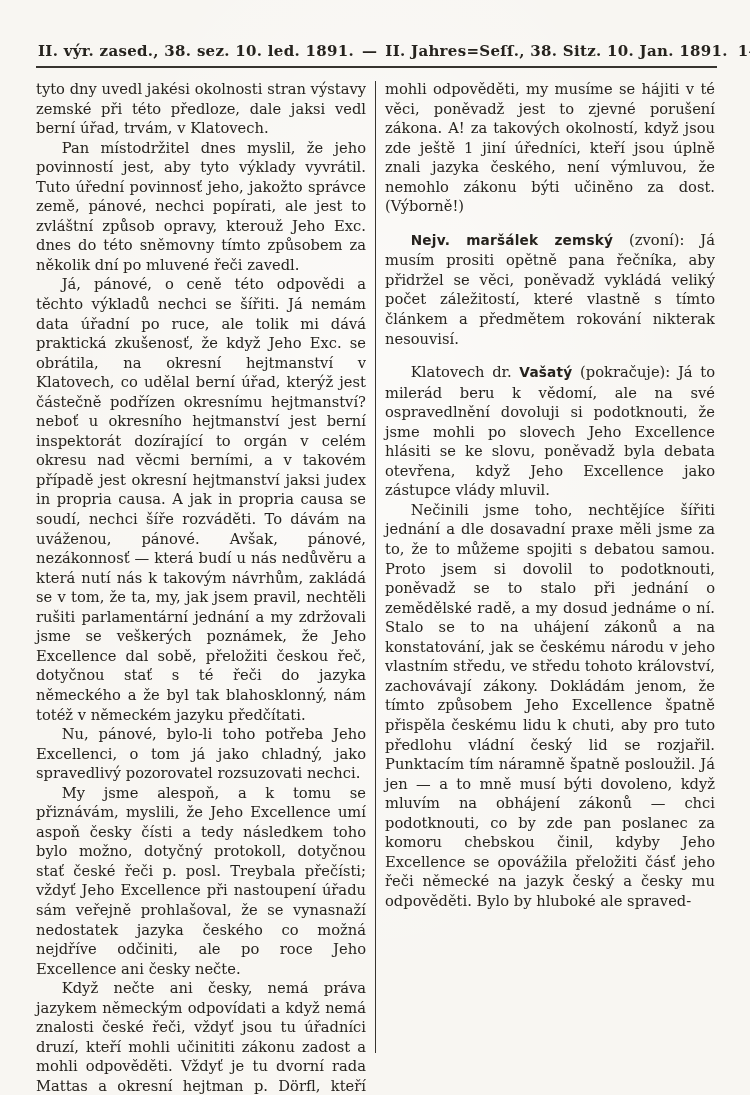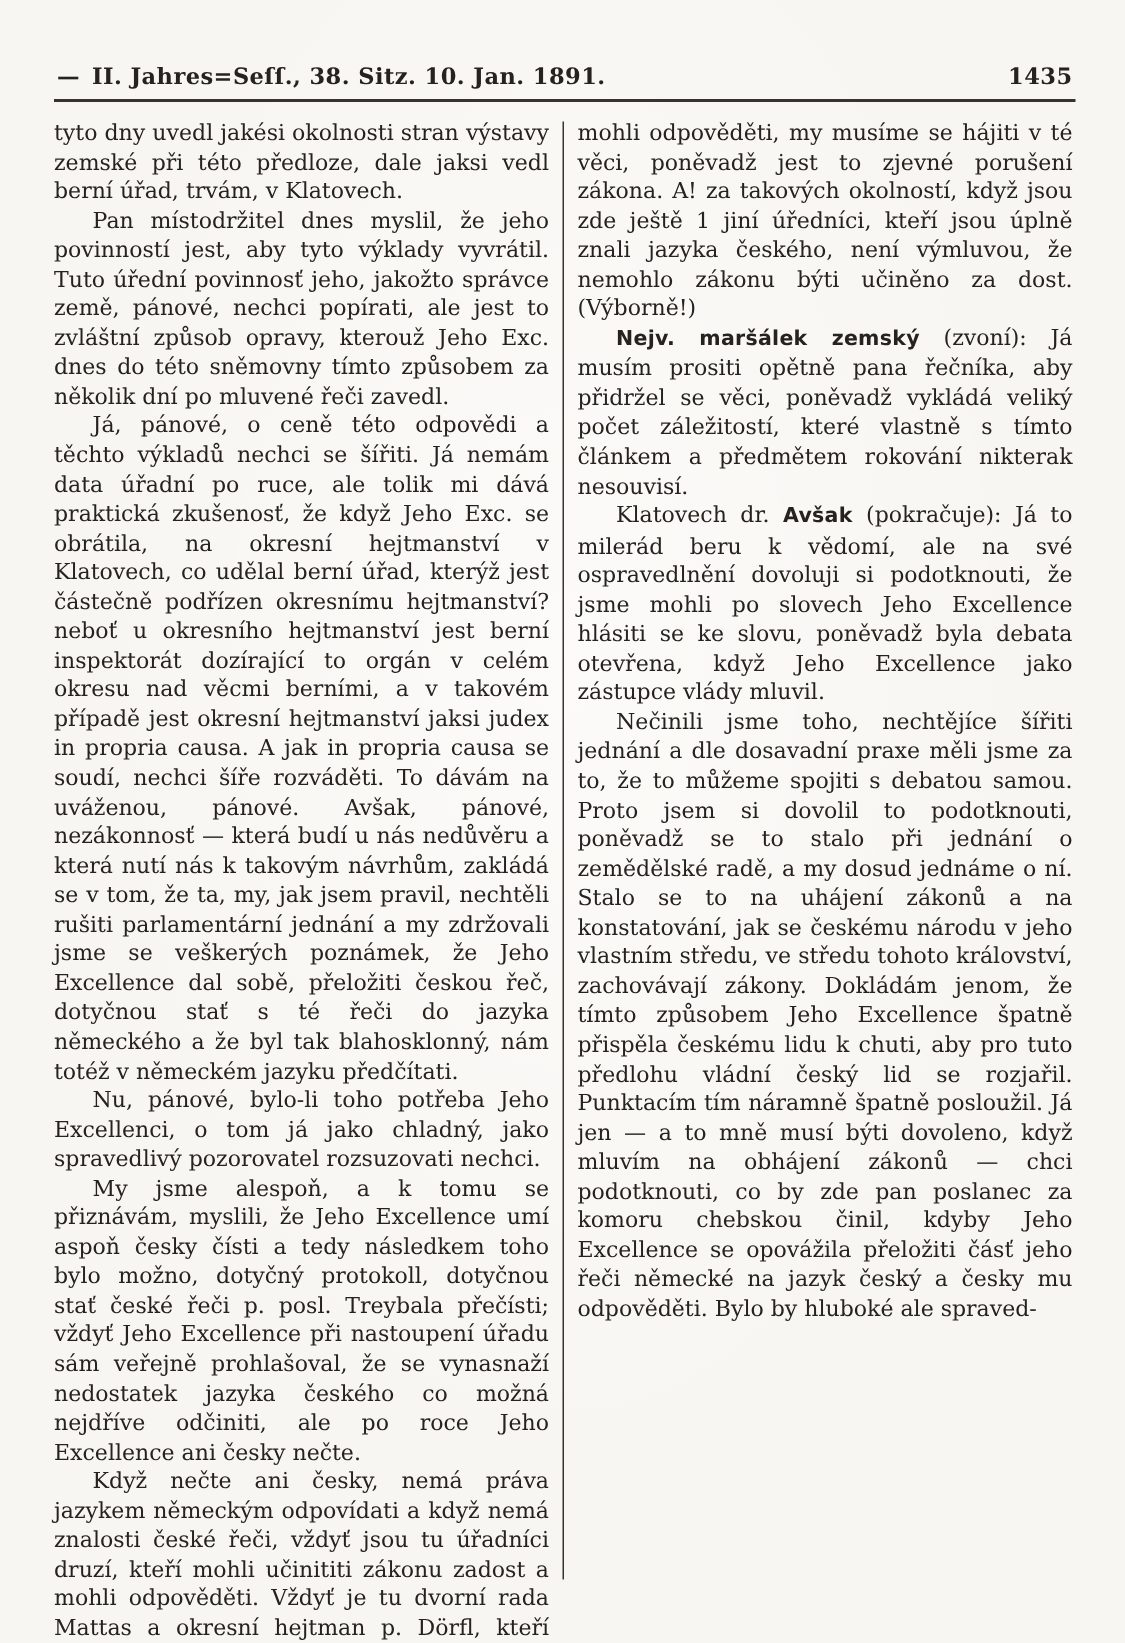--- a/index.html
+++ b/index.html
@@ -57,52 +57,53 @@
   }
   .col-divider{
     width:1px;
     height:972px;
     background:var(--rule);
     margin:2px 9px 0 9px;
     flex:none;
   }
   .col p{margin:0;}
   .col p.indent{text-indent:1.75em;}
-  .col p.gap{}
+  .col p.gap{margin-top:14px;}
   .speaker{
     font-family:"DejaVu Sans","Liberation Sans",sans-serif;
     font-weight:bold;
     font-size:0.93em;
     letter-spacing:0.2px;
   }
 </style>
 </head>
 <body>
 
 <div class="page">
 
   <div class="runhead">
     <span class="lhs">
+      <span>II. výr. zased., 38. sez. 10. led. 1891.</span>
       <span>—</span>
       <span class="german">II. Jahres=Seſſ., 38. Sitz. 10. Jan. 1891.</span>
     </span>
     <span class="pageno">1435</span>
   </div>
 
   <div class="cols">
     <div class="col">
         <p><span>tyto dny uvedl jakési okolnosti stran výstavy zemské při této předloze, dale jaksi vedl berní úřad, trvám, v Klatovech.</span></p>
         <p class="indent"><span>Pan místodržitel dnes myslil, že jeho povinností jest, aby tyto výklady vyvrátil. Tuto úřední povinnosť jeho, jakožto správce země, pánové, nechci popírati, ale jest to zvláštní způsob opravy, kterouž Jeho Exc. dnes do této sněmovny tímto způsobem za několik dní po mluvené řeči zavedl.</span></p>
         <p class="indent"><span>Já, pánové, o ceně této odpovědi a těchto výkladů nechci se šířiti. Já nemám data úřadní po ruce, ale tolik mi dává praktická zkušenosť, že když Jeho Exc. se obrátila, na okresní hejtmanství v Klatovech, co udělal berní úřad, kterýž jest částečně podřízen okresnímu hejtmanství? neboť u okresního hejtmanství jest berní inspektorát dozírající to orgán v celém okresu nad věcmi berními, a v takovém případě jest okresní hejtmanství jaksi judex in propria causa. A jak in propria causa se soudí, nechci šíře rozváděti. To dávám na uváženou, pánové. Avšak, pánové, nezákonnosť — která budí u nás nedůvěru a která nutí nás k takovým návrhům, zakládá se v tom, že ta, my, jak jsem pravil, nechtěli rušiti parlamentární jednání a my zdržovali jsme se veškerých poznámek, že Jeho Excellence dal sobě, přeložiti českou řeč, dotyčnou stať s té řeči do jazyka německého a že byl tak blahosklonný, nám totéž v německém jazyku předčítati.</span></p>
         <p class="indent"><span>Nu, pánové, bylo-li toho potřeba Jeho Excellenci, o tom já jako chladný, jako spravedlivý pozorovatel rozsuzovati nechci.</span></p>
         <p class="indent"><span>My jsme alespoň, a k tomu se přiznávám, myslili, že Jeho Excellence umí aspoň česky čísti a tedy následkem toho bylo možno, dotyčný protokoll, dotyčnou stať české řeči p. posl. Treybala přečísti; vždyť Jeho Excellence při nastoupení úřadu sám veřejně prohlašoval, že se vynasnaží nedostatek jazyka českého co možná nejdříve odčiniti, ale po roce Jeho Excellence ani česky nečte.</span></p>
         <p class="indent"><span>Když nečte ani česky, nemá práva jazykem německým odpovídati a když nemá znalosti české řeči, vždyť jsou tu úřadníci druzí, kteří mohli učinititi zákonu zadost a mohli odpověděti. Vždyť je tu dvorní rada Mattas a okresní hejtman p. Dörfl, kteří jsou neustále s velikou napjatostí přítomni a jednání sněmovní sledují.</span></p>
       </div>
     <div class="col-divider"></div>
     <div class="col">
         <p><span>mohli odpověděti, my musíme se hájiti v té věci, poněvadž jest to zjevné porušení zákona. A! za takových okolností, když jsou zde ještě 1 jiní úředníci, kteří jsou úplně znali jazyka českého, není výmluvou, že nemohlo zákonu býti učiněno za dost. (Výborně!)</span></p>
         <p class="indent gap"><span class="speaker">Nejv. maršálek zemský</span><span> (zvoní): Já musím prositi opětně pana řečníka, aby přidržel se věci, poněvadž vykládá veliký počet záležitostí, které vlastně s tímto článkem a předmětem rokování nikterak nesouvisí.</span></p>
-        <p class="indent gap"><span>Klatovech dr. </span><span class="speaker">Avšak</span><span> (pokračuje): Já to milerád beru k vědomí, ale na své ospravedlnění dovoluji si podotknouti, že jsme mohli po slovech Jeho Excellence hlásiti se ke slovu, poněvadž byla debata otevřena, když Jeho Excellence jako zástupce vlády mluvil.</span></p>
+        <p class="indent gap"><span>Klatovech dr. </span><span class="speaker">Vašatý</span><span> (pokračuje): Já to milerád beru k vědomí, ale na své ospravedlnění dovoluji si podotknouti, že jsme mohli po slovech Jeho Excellence hlásiti se ke slovu, poněvadž byla debata otevřena, když Jeho Excellence jako zástupce vlády mluvil.</span></p>
         <p class="indent"><span>Nečinili jsme toho, nechtějíce šířiti jednání a dle dosavadní praxe měli jsme za to, že to můžeme spojiti s debatou samou. Proto jsem si dovolil to podotknouti, poněvadž se to stalo při jednání o zemědělské radě, a my dosud jednáme o ní. Stalo se to na uhájení zákonů a na konstatování, jak se českému národu v jeho vlastním středu, ve středu tohoto království, zachovávají zákony. Dokládám jenom, že tímto způsobem Jeho Excellence špatně přispěla českému lidu k chuti, aby pro tuto předlohu vládní český lid se rozjařil. Punktacím tím náramně špatně posloužil. Já jen — a to mně musí býti dovoleno, když mluvím na obhájení zákonů — chci podotknouti, co by zde pan poslanec za komoru chebskou činil, kdyby Jeho Excellence se opovážila přeložiti čásť jeho řeči německé na jazyk český a česky mu odpověděti. Bylo by hluboké ale spraved-</span></p>
       </div>
   </div>
 
 </div>
 
 </body></html>

